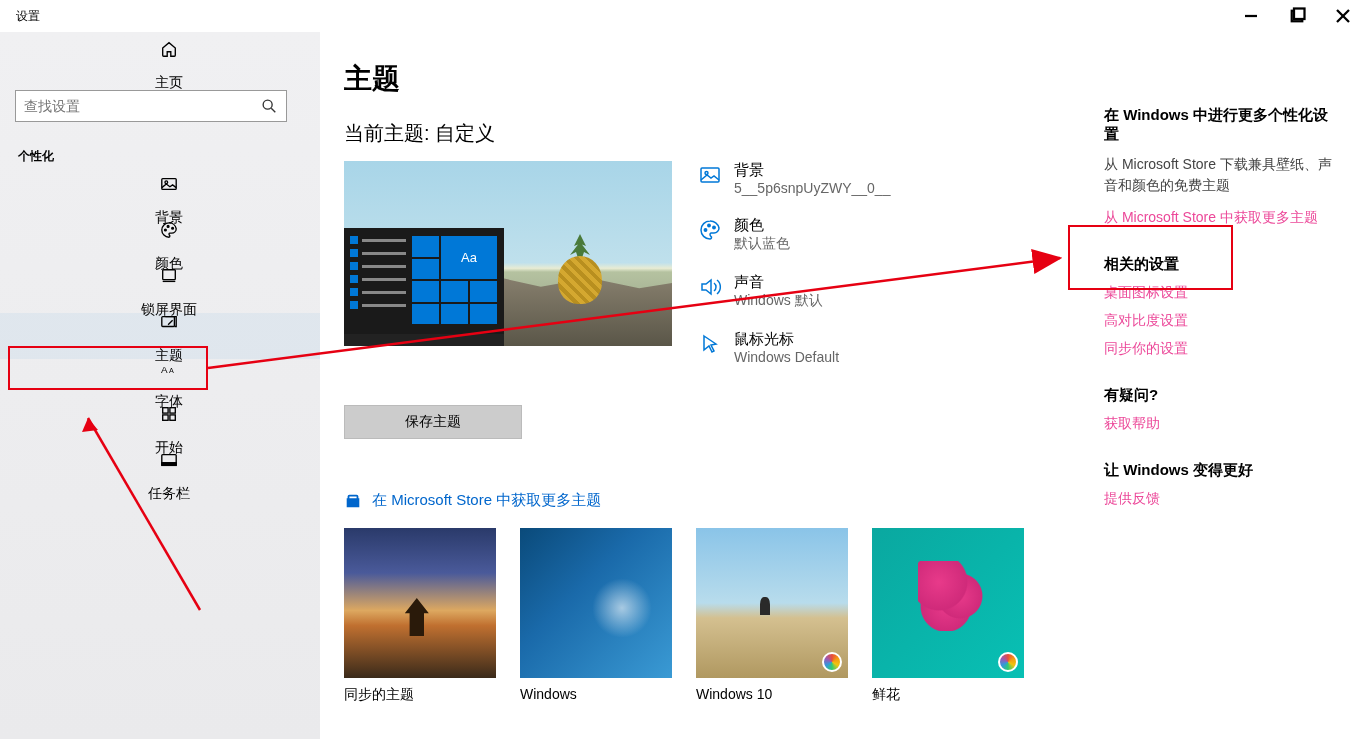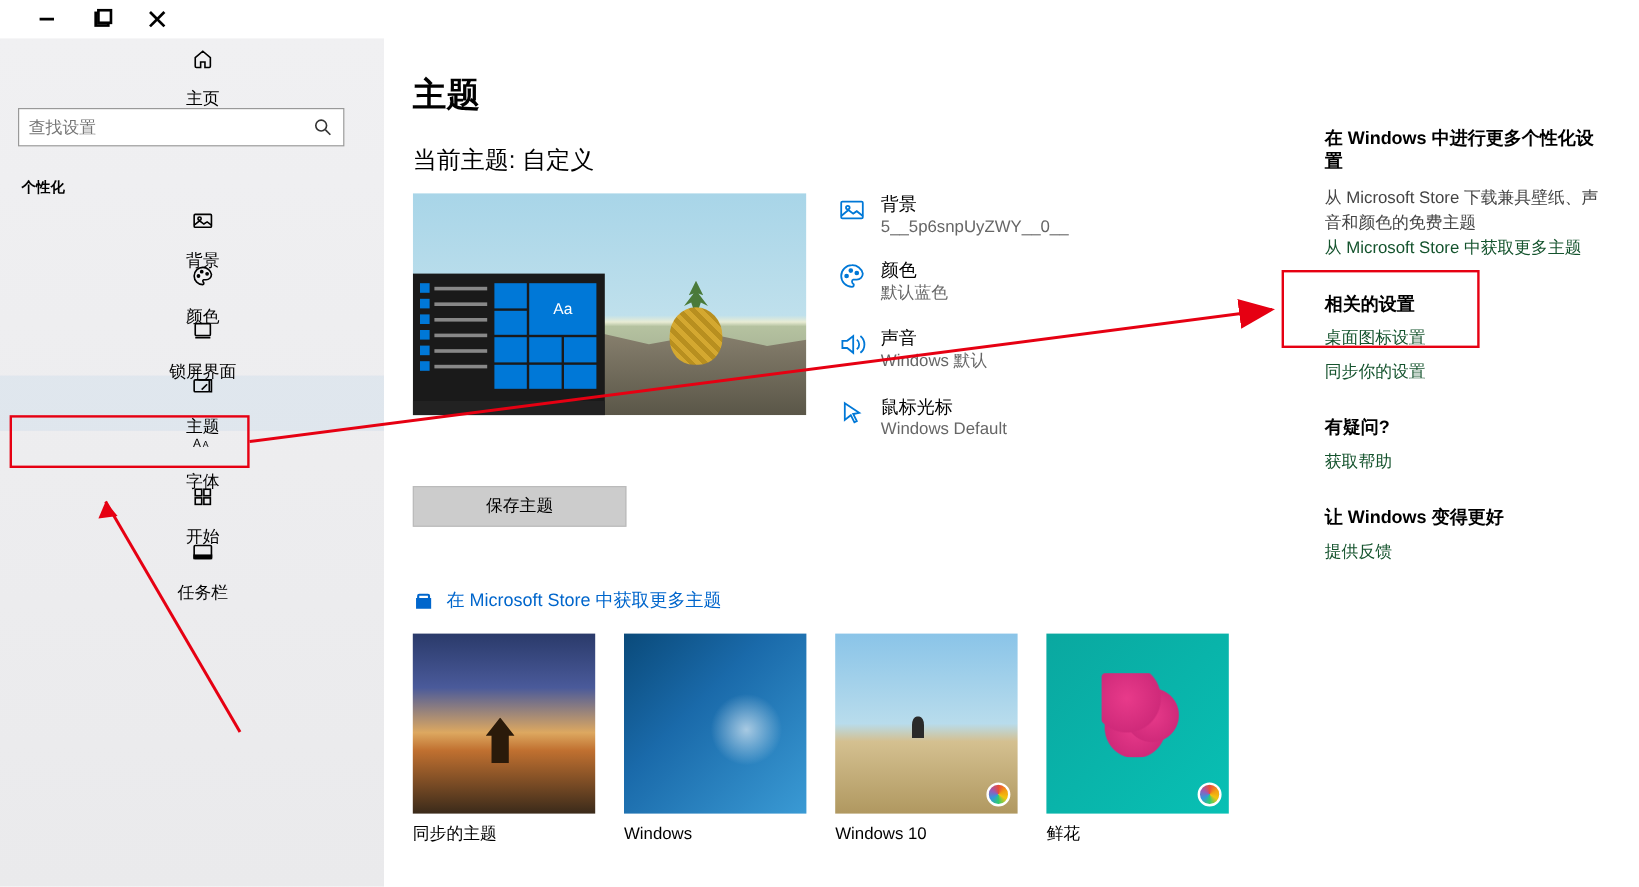--- a/index.html
+++ b/index.html
@@ -79,29 +79,30 @@
 .thumb.windows::after { content:''; position:absolute; top:30%; right:10%; width:70px; height:70px; background: radial-gradient(circle,rgba(255,255,255,0.6) 0%,transparent 60%); }
 .thumb.win10 { background: linear-gradient(180deg,#8ac4e8 0%,#b8dcec 50%,#d4c090 60%,#b09860 100%); }
 .thumb.win10::after { content:''; position:absolute; bottom:42%; left:42%; width:10px; height:18px; background:#2a2a2a; border-radius:40% 40% 0 0; }
 .thumb.flower { background: linear-gradient(135deg,#0aa8a0 0%,#08c0b4 100%); }
 .thumb.flower::before { content:''; position:absolute; top:22%; left:30%; width:70px; height:70px; background: radial-gradient(circle at 30% 30%,#e83a8a 0%,#d02a7a 40%,transparent 42%), radial-gradient(circle at 60% 50%,#e83a8a 0%,#d02a7a 40%,transparent 42%), radial-gradient(circle at 40% 65%,#e83a8a 0%,#d02a7a 40%,transparent 42%); }
 .color-badge { position:absolute; right:6px; bottom:6px; width:20px; height:20px; border-radius:50%; background: conic-gradient(#e74c3c,#f39c12,#f1c40f,#2ecc71,#3498db,#9b59b6,#e74c3c); border:2px solid #fff; }
 
 
 .right-section { margin-bottom: 28px; }
 .right-section h3 { font-size: 15px; font-weight: 600; margin-bottom: 10px; }
-.right-section p { font-size: 14px; color: #444; line-height: 1.5; margin-bottom: 2px; }
-.right-section a { color: #14532d; font-size: 14px; display: block; margin-bottom: 10px; cursor: pointer; text-decoration: none; }
+.right-section p { font-size: 14px; color: #444; line-height: 1.5; margin-bottom: 13px; }
+.right-section a { color: #ec4899; font-size: 14px; display: block; margin-bottom: 10px; cursor: pointer; text-decoration: none; }
 
 svg.ico { width: 18px; height: 18px; stroke: currentColor; fill: none; stroke-width: 1.5; }
 </style>
 </head>
 <body>
 
 <div class="titlebar">
+  <span class="title">设置</span>
   <div class="window-controls">
     <div class="btn">
         <svg class="ico" viewBox="0 0 12 12">
           <line x1="2" y1="6" x2="10" y2="6"></line>
         </svg>
       </div>
     <div class="btn">
         <svg class="ico" viewBox="0 0 12 12">
           <rect x="2.5" y="2.5" width="7" height="7"></rect>
           <rect x="4" y="1" width="7" height="7" fill="#fff" stroke="currentColor"></rect>
@@ -348,20 +349,21 @@
 
     <div class="content-right">
       <div class="right-section">
         <h3>在 Windows 中进行更多个性化设置</h3>
         <p>从 Microsoft Store 下载兼具壁纸、声音和颜色的免费主题</p>
         <a>从 Microsoft Store 中获取更多主题</a>
       </div>
       <div class="right-section">
         <h3>相关的设置</h3>
         <a>桌面图标设置</a>
+        <a>高对比度设置</a>
         <a>同步你的设置</a>
       </div>
       <div class="right-section">
         <h3>有疑问?</h3>
         <a>获取帮助</a>
       </div>
       <div class="right-section">
         <h3>让 Windows 变得更好</h3>
         <a>提供反馈</a>
       </div>

